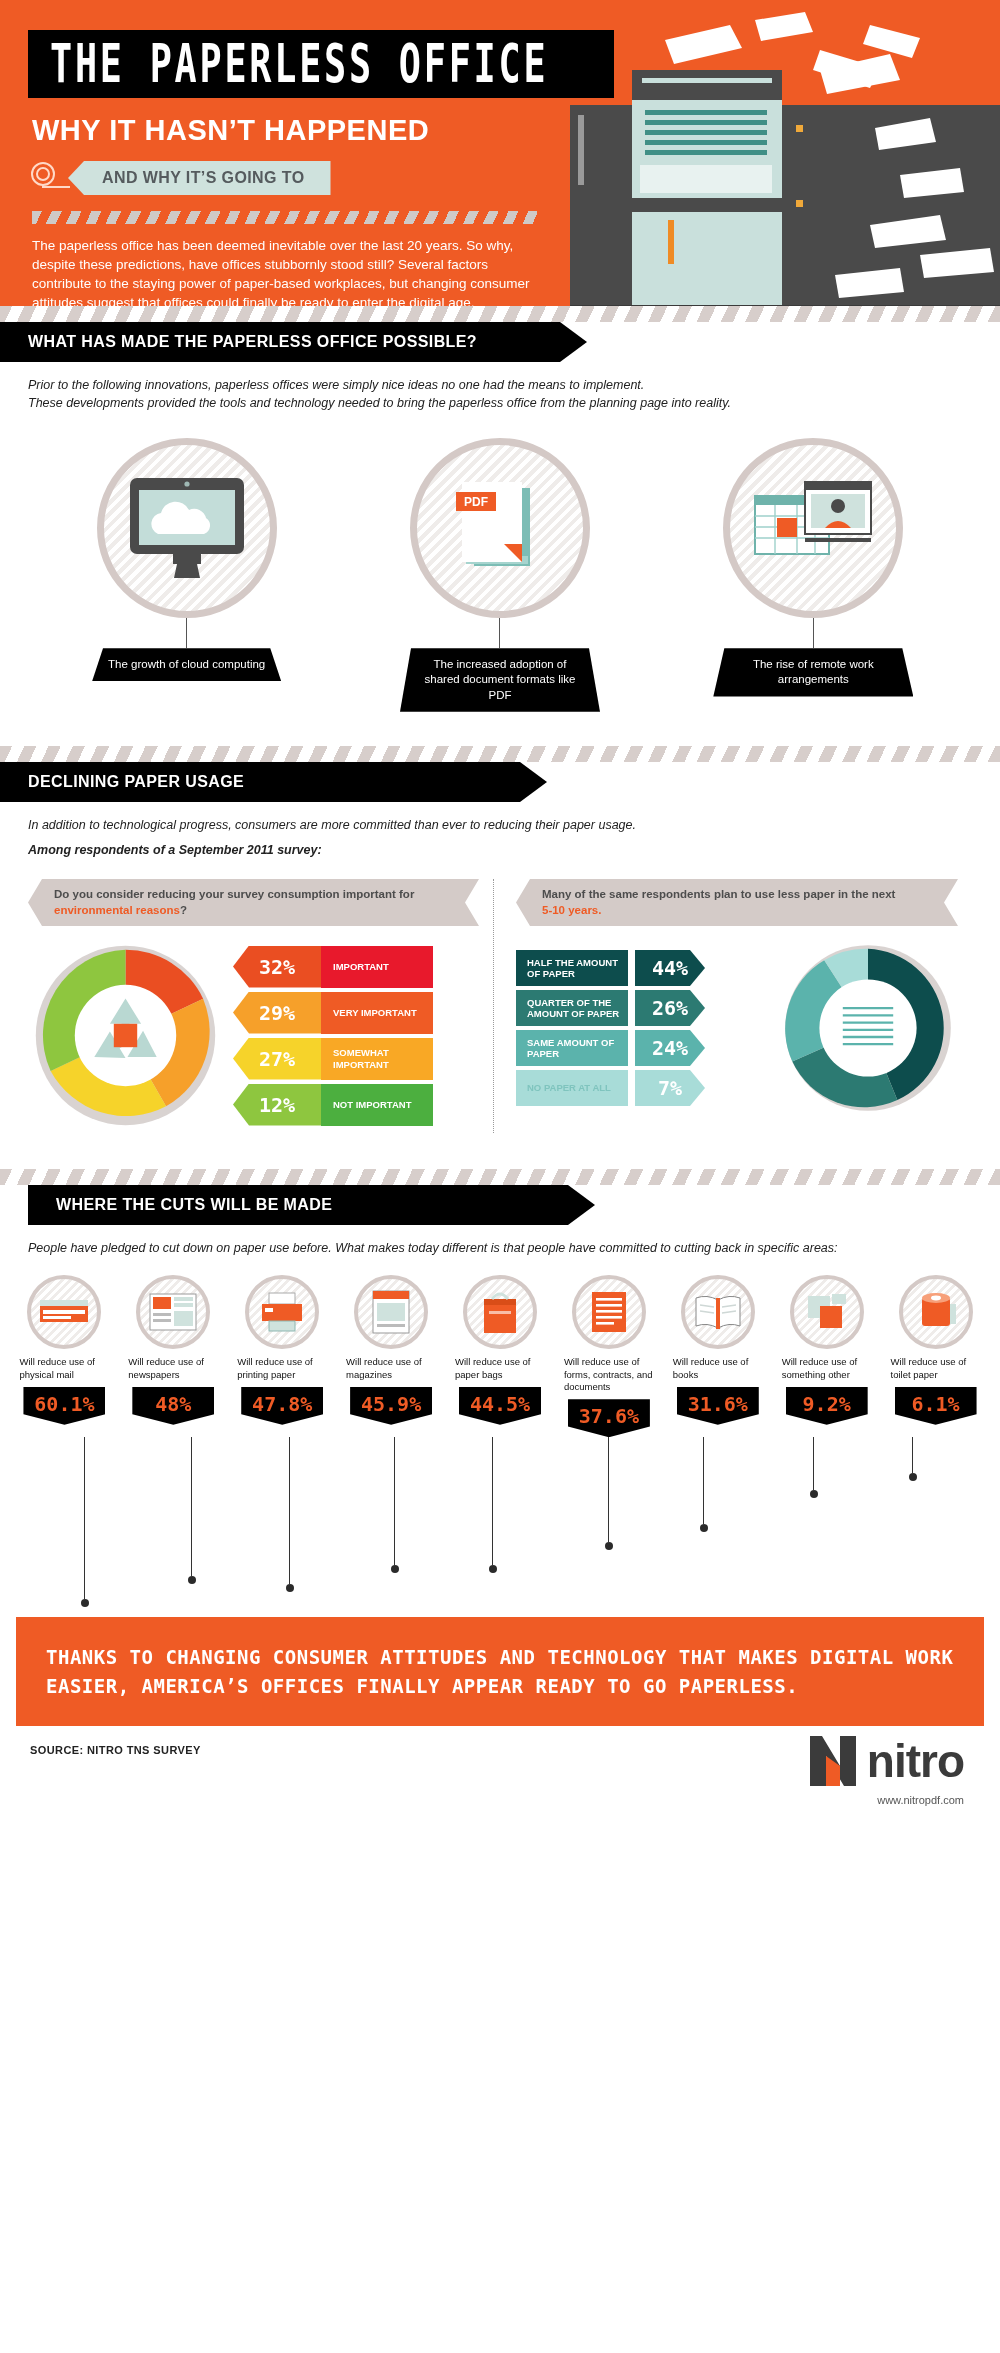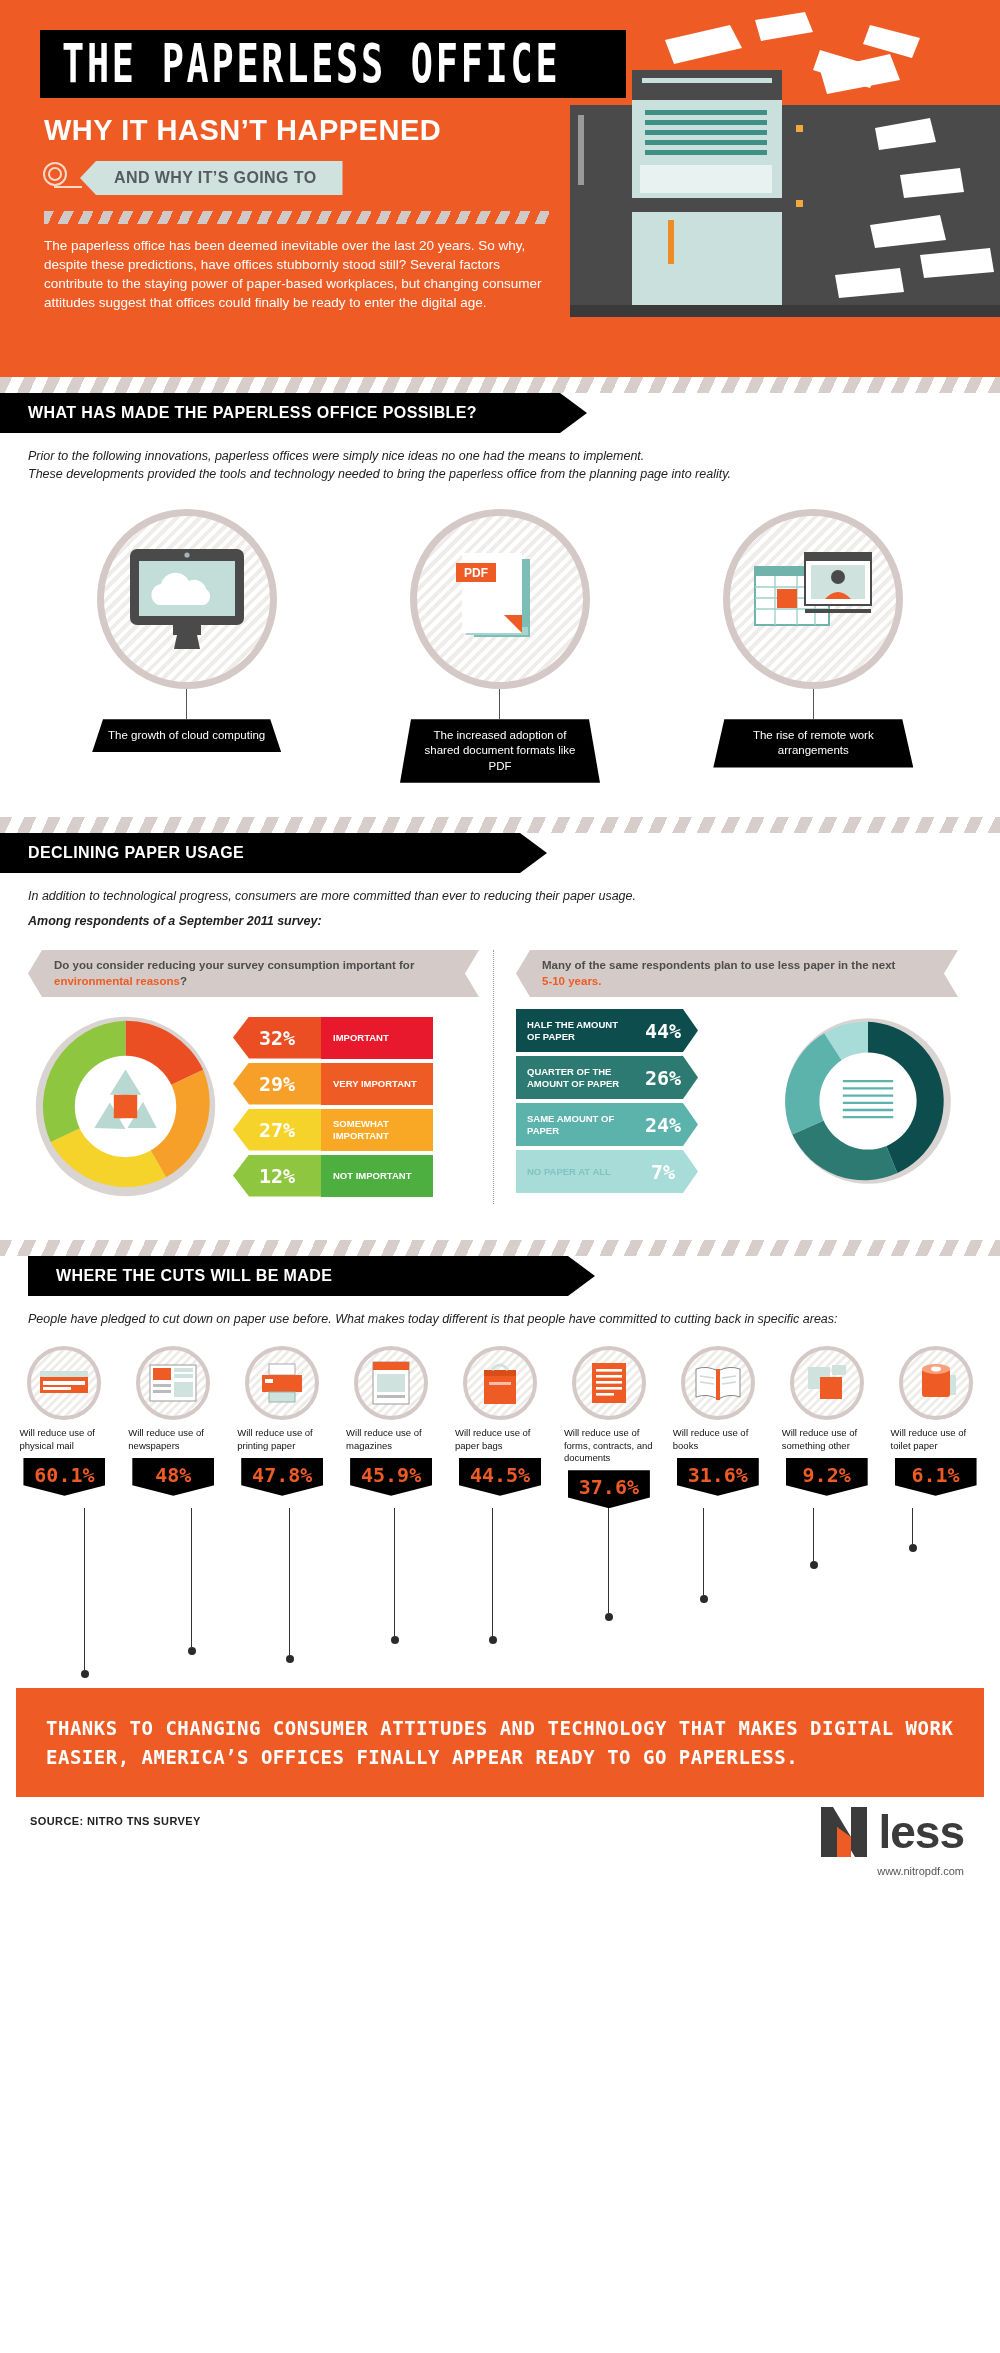--- a/index.html
+++ b/index.html
@@ -4,21 +4,21 @@
 <style>
   * { box-sizing: border-box; margin:0; padding:0; }
   body {
     width:1000px; background:#ffffff;
     font-family:"Liberation Sans", sans-serif;
     -webkit-font-smoothing:antialiased;
   }
   .page { width:1000px; position:relative; background:#fff; }
 
   
-  .hero { background:#ef5b25; padding:30px 0 0 12px; position:relative; height:377px; overflow:hidden; }
+  .hero { background:#ef5b25; padding:30px 0 0 0; position:relative; height:306px; overflow:hidden; }
   .hero-left { width:545px; padding-left:28px; position:relative; z-index:3; }
   .title-block {
     background:#000; display:inline-block; padding:10px 22px 12px 22px;
   }
   .title-block .t1 {
     color:#fff; font-size:40px; letter-spacing:3px; font-weight:bold;
     font-family:"DejaVu Sans Mono", monospace; white-space:nowrap;
     transform:scaleY(1.35) scaleX(0.92); transform-origin:left center; display:inline-block;
   }
   .subtitle {
@@ -101,21 +101,21 @@
   .hexnum {
     width:88px; display:flex; align-items:center; justify-content:center;
     color:#fff; font-family:"DejaVu Sans Mono", monospace; font-size:20px; font-weight:bold;
     clip-path: polygon(16px 0, 100% 0, 100% 100%, 16px 100%, 0 50%);
   }
   .hexlbl {
     width:112px; display:flex; align-items:center; padding-left:12px;
     color:#fff; font-size:9.5px; font-weight:bold; line-height:1.2;
   }
   
-  .tealrow { display:flex; align-items:stretch; height:43px; }
+  .tealrow { display:flex; align-items:stretch; height:36px;gap:7px; }
   .teallbl {
     width:112px; display:flex; align-items:center; padding-left:11px;
     color:#fff; font-size:9.5px; font-weight:bold; line-height:1.2;
   }
   .tealnum {
     width:70px; display:flex; align-items:center; justify-content:center;
     color:#fff; font-family:"DejaVu Sans Mono", monospace; font-size:20px; font-weight:bold;
     clip-path: polygon(0 0, calc(100% - 15px) 0, 100% 50%, calc(100% - 15px) 100%, 0 100%);
   }
 
@@ -563,18 +563,18 @@
   <div class="callout">THANKS TO CHANGING CONSUMER ATTITUDES AND TECHNOLOGY THAT MAKES DIGITAL WORK EASIER, AMERICA’S OFFICES FINALLY APPEAR READY TO GO PAPERLESS.</div>
 
   <div class="source">SOURCE: NITRO TNS SURVEY</div>
 
   <div class="logo-wrap">
     <div class="logo-row">
       <svg width="54" height="54" viewBox="0 0 54 54">
         <polygon points="4,2 4,52 20,52 20,22 38,52 50,52 50,2 34,2 34,32 16,2" fill="#3b3b3b"></polygon>
         <polygon points="20,22 20,52 34,52 34,32" fill="#ef5b25"></polygon>
       </svg>
-      <div class="logo-word">less</div>
+      <div class="logo-word">nitro</div>
     </div>
     <div class="logo-url">www.nitropdf.com</div>
   </div>
 
 </div>
 
 </body></html>

